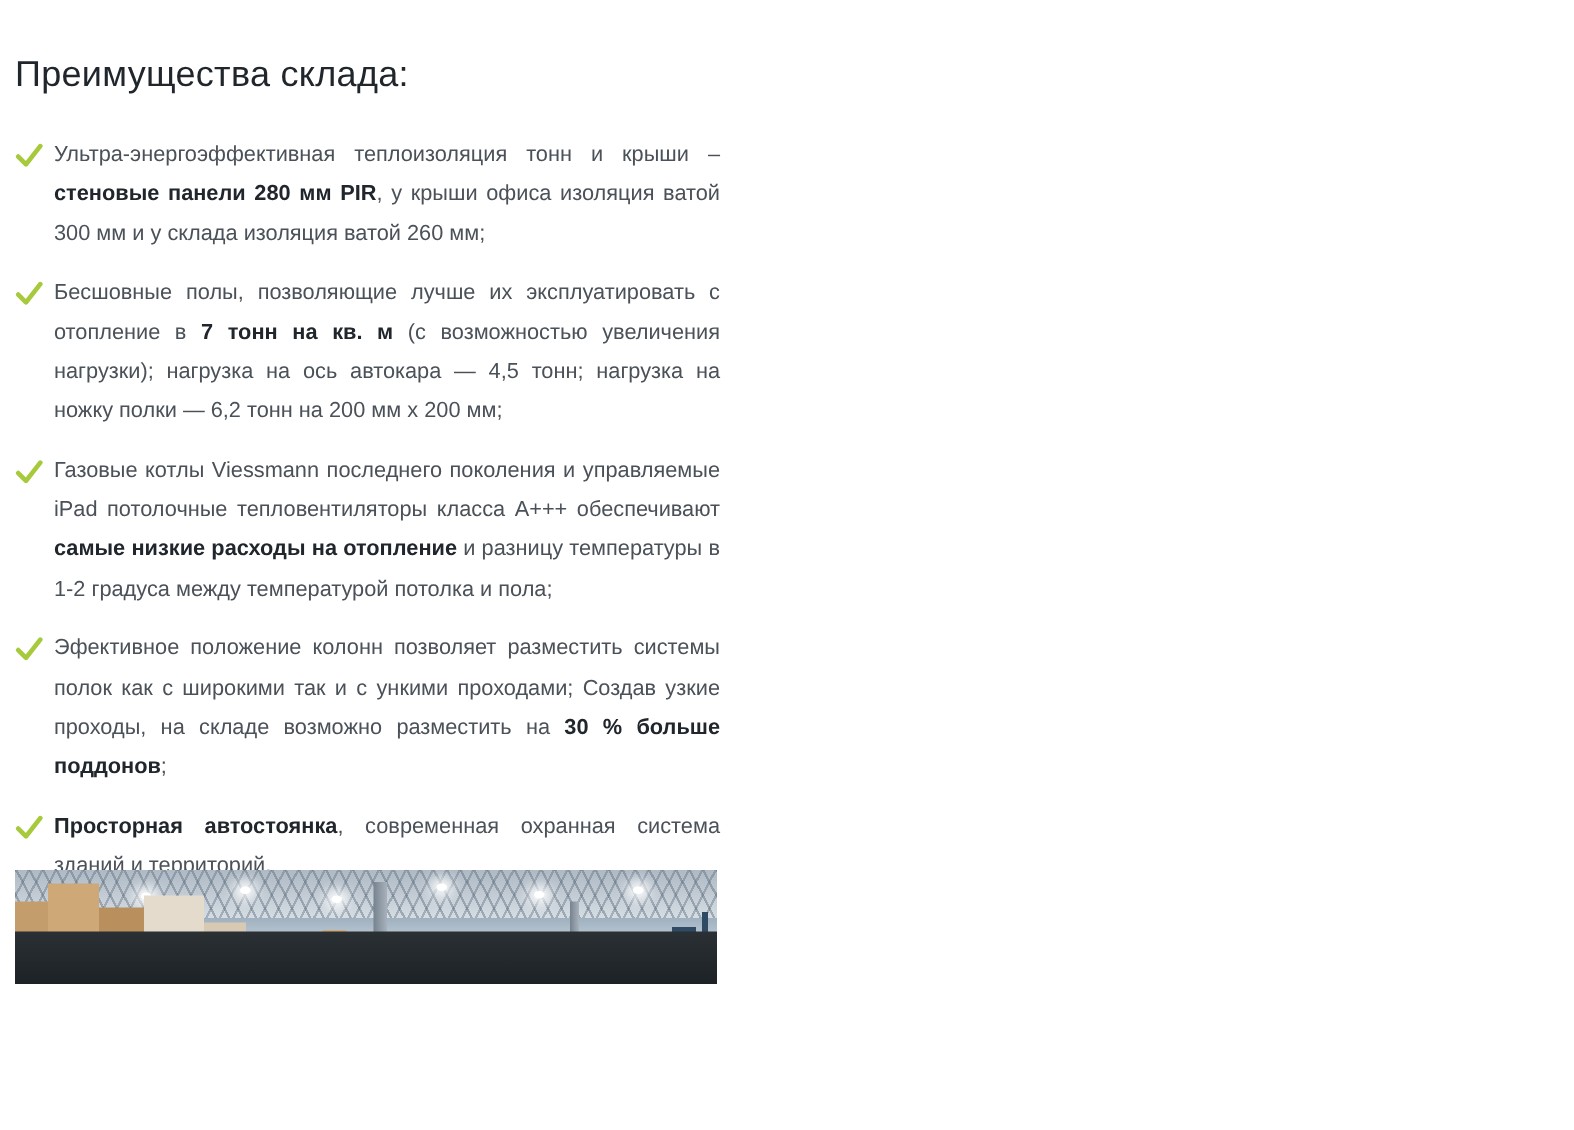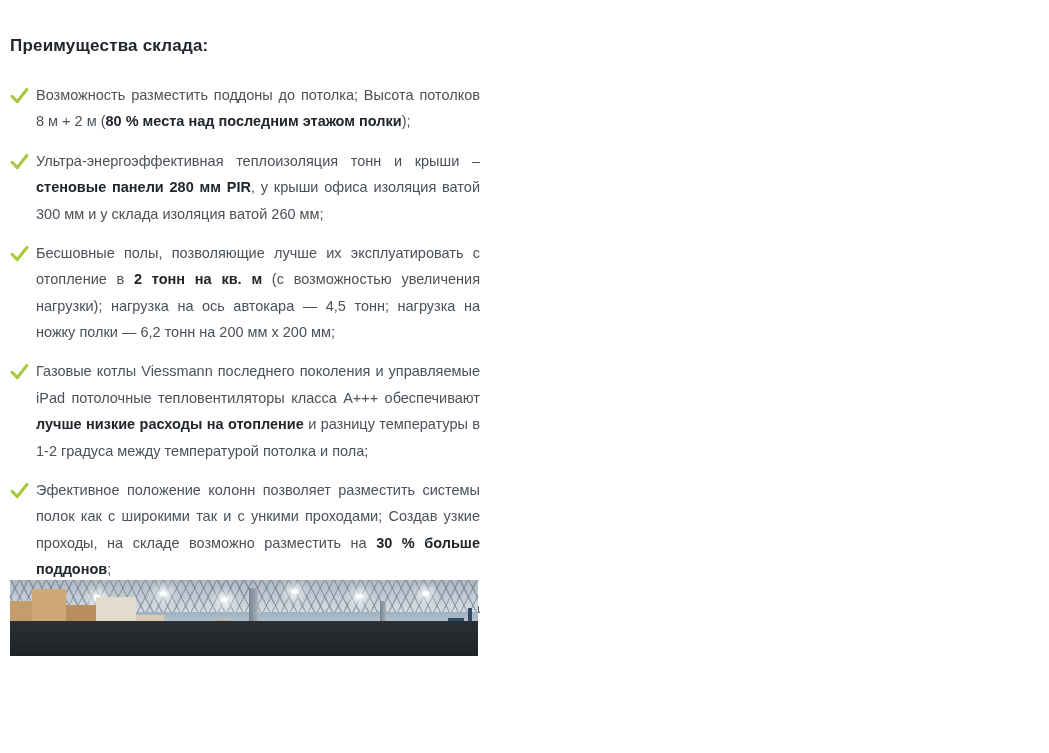--- a/index.html
+++ b/index.html
@@ -1,21 +1,21 @@
 <!DOCTYPE html>
 <html><head>
 <meta charset="utf-8">
 <style>
   html,body{margin:0;padding:0;background:#ffffff;}
   .page{position:relative;width:1049px;height:753px;background:#ffffff;overflow:hidden;
         font-family:"Liberation Sans","DejaVu Sans",sans-serif;}
 
   
   .left-col{position:absolute;left:10px;top:36px;width:470px;}
-  .left-col h1{margin:0 0 26px 0;font-size:17px;font-weight:700;color:#20262c;letter-spacing:.2px;}
+  .left-col h1{margin:0 0 26px 0;font-size:24px;font-weight:400;color:#20262c;letter-spacing:.2px;}
   .adv-list{list-style:none;margin:0;padding:0;}
   .adv-list li{position:relative;padding-left:26px;margin-bottom:13px;
                font-size:14.5px;line-height:1.82;color:#4b5158;text-align:justify;}
   .adv-list .check{position:absolute;left:0;top:4px;width:19px;height:19px;display:block;}
   .adv-list .b{font-weight:800;color:#20262c;}
 
   
   .photo{position:absolute;left:10px;top:580px;width:468px;height:76px;overflow:hidden;background:#dfe5ea;}
   .ph-ceiling{position:absolute;left:0;top:0;right:0;height:46%;
      background:
@@ -39,30 +39,27 @@
 </head>
 <body>
 
 <div class="page">
 
   <section class="left-col">
     <h1>Преимущества склада:</h1>
     <ul class="adv-list" id="adv-list">
         <li><span class="check"><svg viewBox="0 0 22 22" width="19" height="19">
               <path d="M2.5 12 L8.5 18 L19.5 4" fill="none" stroke="#a6ca3b" stroke-width="3.6" stroke-linecap="round" stroke-linejoin="round"></path>
-            </svg></span><span>Возможность разместить поддоны до потолка; Высота потолков 8 м + 2 м (</span><span class="b">80 % места над последним этажом полки</span><span>);</span></li>
-        <li><span class="check"><svg viewBox="0 0 22 22" width="19" height="19">
-              <path d="M2.5 12 L8.5 18 L19.5 4" fill="none" stroke="#a6ca3b" stroke-width="3.6" stroke-linecap="round" stroke-linejoin="round"></path>
             </svg></span><span>Ультра-энергоэффективная теплоизоляция тонн и крыши – </span><span class="b">стеновые панели 280 мм PIR</span><span>, у крыши офиса изоляция ватой 300 мм и у склада изоляция ватой 260 мм;</span></li>
         <li><span class="check"><svg viewBox="0 0 22 22" width="19" height="19">
               <path d="M2.5 12 L8.5 18 L19.5 4" fill="none" stroke="#a6ca3b" stroke-width="3.6" stroke-linecap="round" stroke-linejoin="round"></path>
-            </svg></span><span>Бесшовные полы, позволяющие лучше их эксплуатировать с отопление в </span><span class="b">2 тонн на кв. м</span><span> (с возможностью увеличения нагрузки); нагрузка на ось автокара — 4,5 тонн; нагрузка на ножку полки — 6,2 тонн на 200 мм x 200 мм;</span></li>
+            </svg></span><span>Бесшовные полы, позволяющие лучше их эксплуатировать с отопление в </span><span class="b">7 тонн на кв. м</span><span> (с возможностью увеличения нагрузки); нагрузка на ось автокара — 4,5 тонн; нагрузка на ножку полки — 6,2 тонн на 200 мм x 200 мм;</span></li>
         <li><span class="check"><svg viewBox="0 0 22 22" width="19" height="19">
               <path d="M2.5 12 L8.5 18 L19.5 4" fill="none" stroke="#a6ca3b" stroke-width="3.6" stroke-linecap="round" stroke-linejoin="round"></path>
-            </svg></span><span>Газовые котлы Viessmann последнего поколения и управляемые iPad потолочные тепловентиляторы класса A+++ обеспечивают </span><span class="b">лучше низкие расходы на отопление</span><span> и разницу температуры в 1-2 градуса между температурой потолка и пола;</span></li>
+            </svg></span><span>Газовые котлы Viessmann последнего поколения и управляемые iPad потолочные тепловентиляторы класса A+++ обеспечивают </span><span class="b">самые низкие расходы на отопление</span><span> и разницу температуры в 1-2 градуса между температурой потолка и пола;</span></li>
         <li><span class="check"><svg viewBox="0 0 22 22" width="19" height="19">
               <path d="M2.5 12 L8.5 18 L19.5 4" fill="none" stroke="#a6ca3b" stroke-width="3.6" stroke-linecap="round" stroke-linejoin="round"></path>
             </svg></span><span>Эфективное положение колонн позволяет разместить системы полок  как с широкими так и с ункими проходами; Создав узкие проходы, на складе возможно разместить на </span><span class="b">30 % больше поддонов</span><span>;</span></li>
         <li><span class="check"><svg viewBox="0 0 22 22" width="19" height="19">
               <path d="M2.5 12 L8.5 18 L19.5 4" fill="none" stroke="#a6ca3b" stroke-width="3.6" stroke-linecap="round" stroke-linejoin="round"></path>
             </svg></span><span class="b">Просторная автостоянка</span><span>, современная охранная система зданий и территорий.</span></li>
       </ul>
   </section>
 
   <div class="photo">

